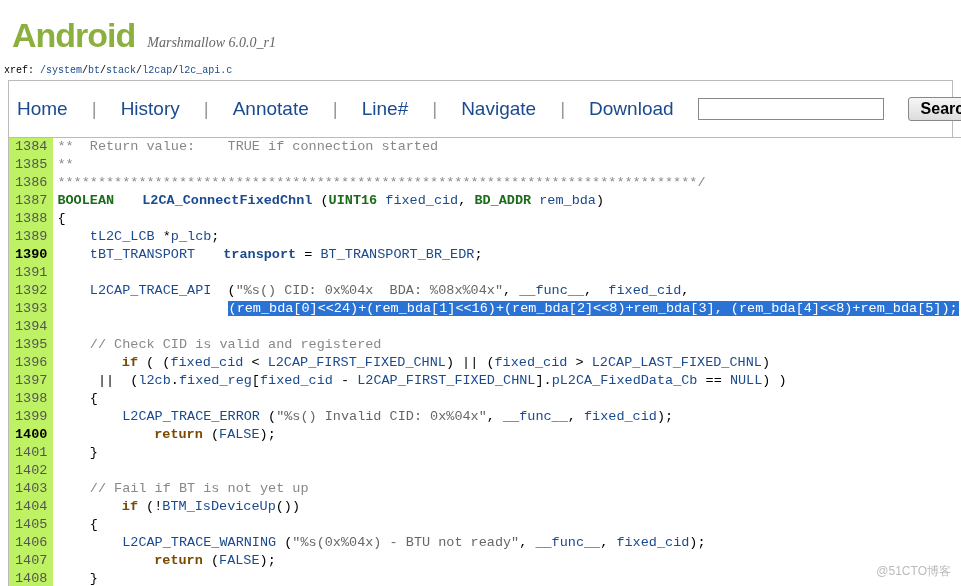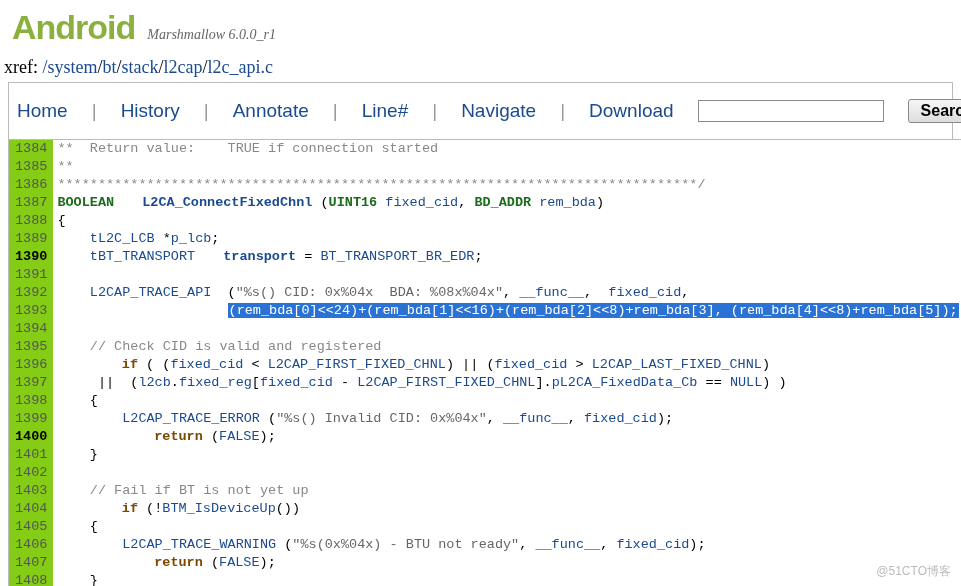--- a/index.html
+++ b/index.html
@@ -1,32 +1,32 @@
 <!DOCTYPE html>
 <html><head>
 <meta charset="utf-8">
 <style>
   * { margin: 0; padding: 0; box-sizing: border-box; }
   body { font-family: Arial, sans-serif; background: #fff; width: 961px; overflow: hidden; }
-  .header { padding: 8px 12px 4px 12px; }
+  .header { padding: 16px 12px 4px 12px; }
   .logo { display: flex; align-items: baseline; gap: 6px; }
   .logo-android { font-family: Arial, sans-serif; font-size: 34px; font-weight: bold; color: #8bb03e; letter-spacing: -1px; }
   .logo-xref { font-family: Georgia, serif; font-size: 34px; font-weight: bold; font-style: italic; color: #000; letter-spacing: -1px; }
   .logo-ver { font-family: Georgia, serif; font-size: 14px; font-style: italic; color: #666; margin-left: 6px; }
-  .xref-path { font-family: Liberation Serif, serif; font-size: 18px; color: #000; padding: 6px 4px 4px 4px; }
+  .xref-path { font-family: Liberation Mono, monospace; font-size: 10px; color: #000; padding: 6px 4px 4px 4px; }
   .xref-path a { color: #1a4a8f; text-decoration: none; }
   .content-wrap { margin: 0 8px; }
   .topbar { border: 1px solid #bbb; border-bottom: 0; display: flex; align-items: center; gap: 24px; padding: 6px 8px; font-size: 19px; }
   .topbar a { color: #1a4a8f; text-decoration: none; }
   .sep { color: #999; }
   .search-input { height: 22px; width: 200px; border: 1px solid #888; padding: 1px 4px; font-size: 13px; }
   .search-btn { height: 24px; font-size: 16px; padding: 1px 12px; background: linear-gradient(#f6f6f6,#ddd); border: 1px solid #888; border-radius: 3px; font-weight: bold; cursor: pointer; }
   .only-label { font-size: 19px; color: #000; }
   table.code { border-collapse: collapse; width: 100%; border: 1px solid #bbb; font-family: "Courier New", monospace; font-size: 13.5px; line-height: 18px; }
-  td.lno { background: #84cc16; color: #555; text-align: right; padding: 0 6px; width: 40px; user-select: none; vertical-align: top; }
+  td.lno { background: #bef264; color: #555; text-align: right; padding: 0 6px; width: 40px; user-select: none; vertical-align: top; }
   td.lno.hl { color: #000; font-weight: bold; }
   td.src { white-space: pre; padding: 0 4px; vertical-align: top; }
   .c-cm { color: #888; }
   .c-ty { color: #1a6b1a; font-weight: bold; }
   .c-id { color: #1a4a8f; }
   .c-fb { color: #1a4a8f; font-weight: bold; margin-left: 20px; }
   .c-st { color: #666; }
   .c-kw { color: #7a4a00; font-weight: bold; margin-left: 32px; }
   .sel { background: #2a72d4; color: #fff; padding: 0 1px; }
   .watermark { position: fixed; bottom: 6px; right: 10px; font-size: 12px; color: #bbb; }

